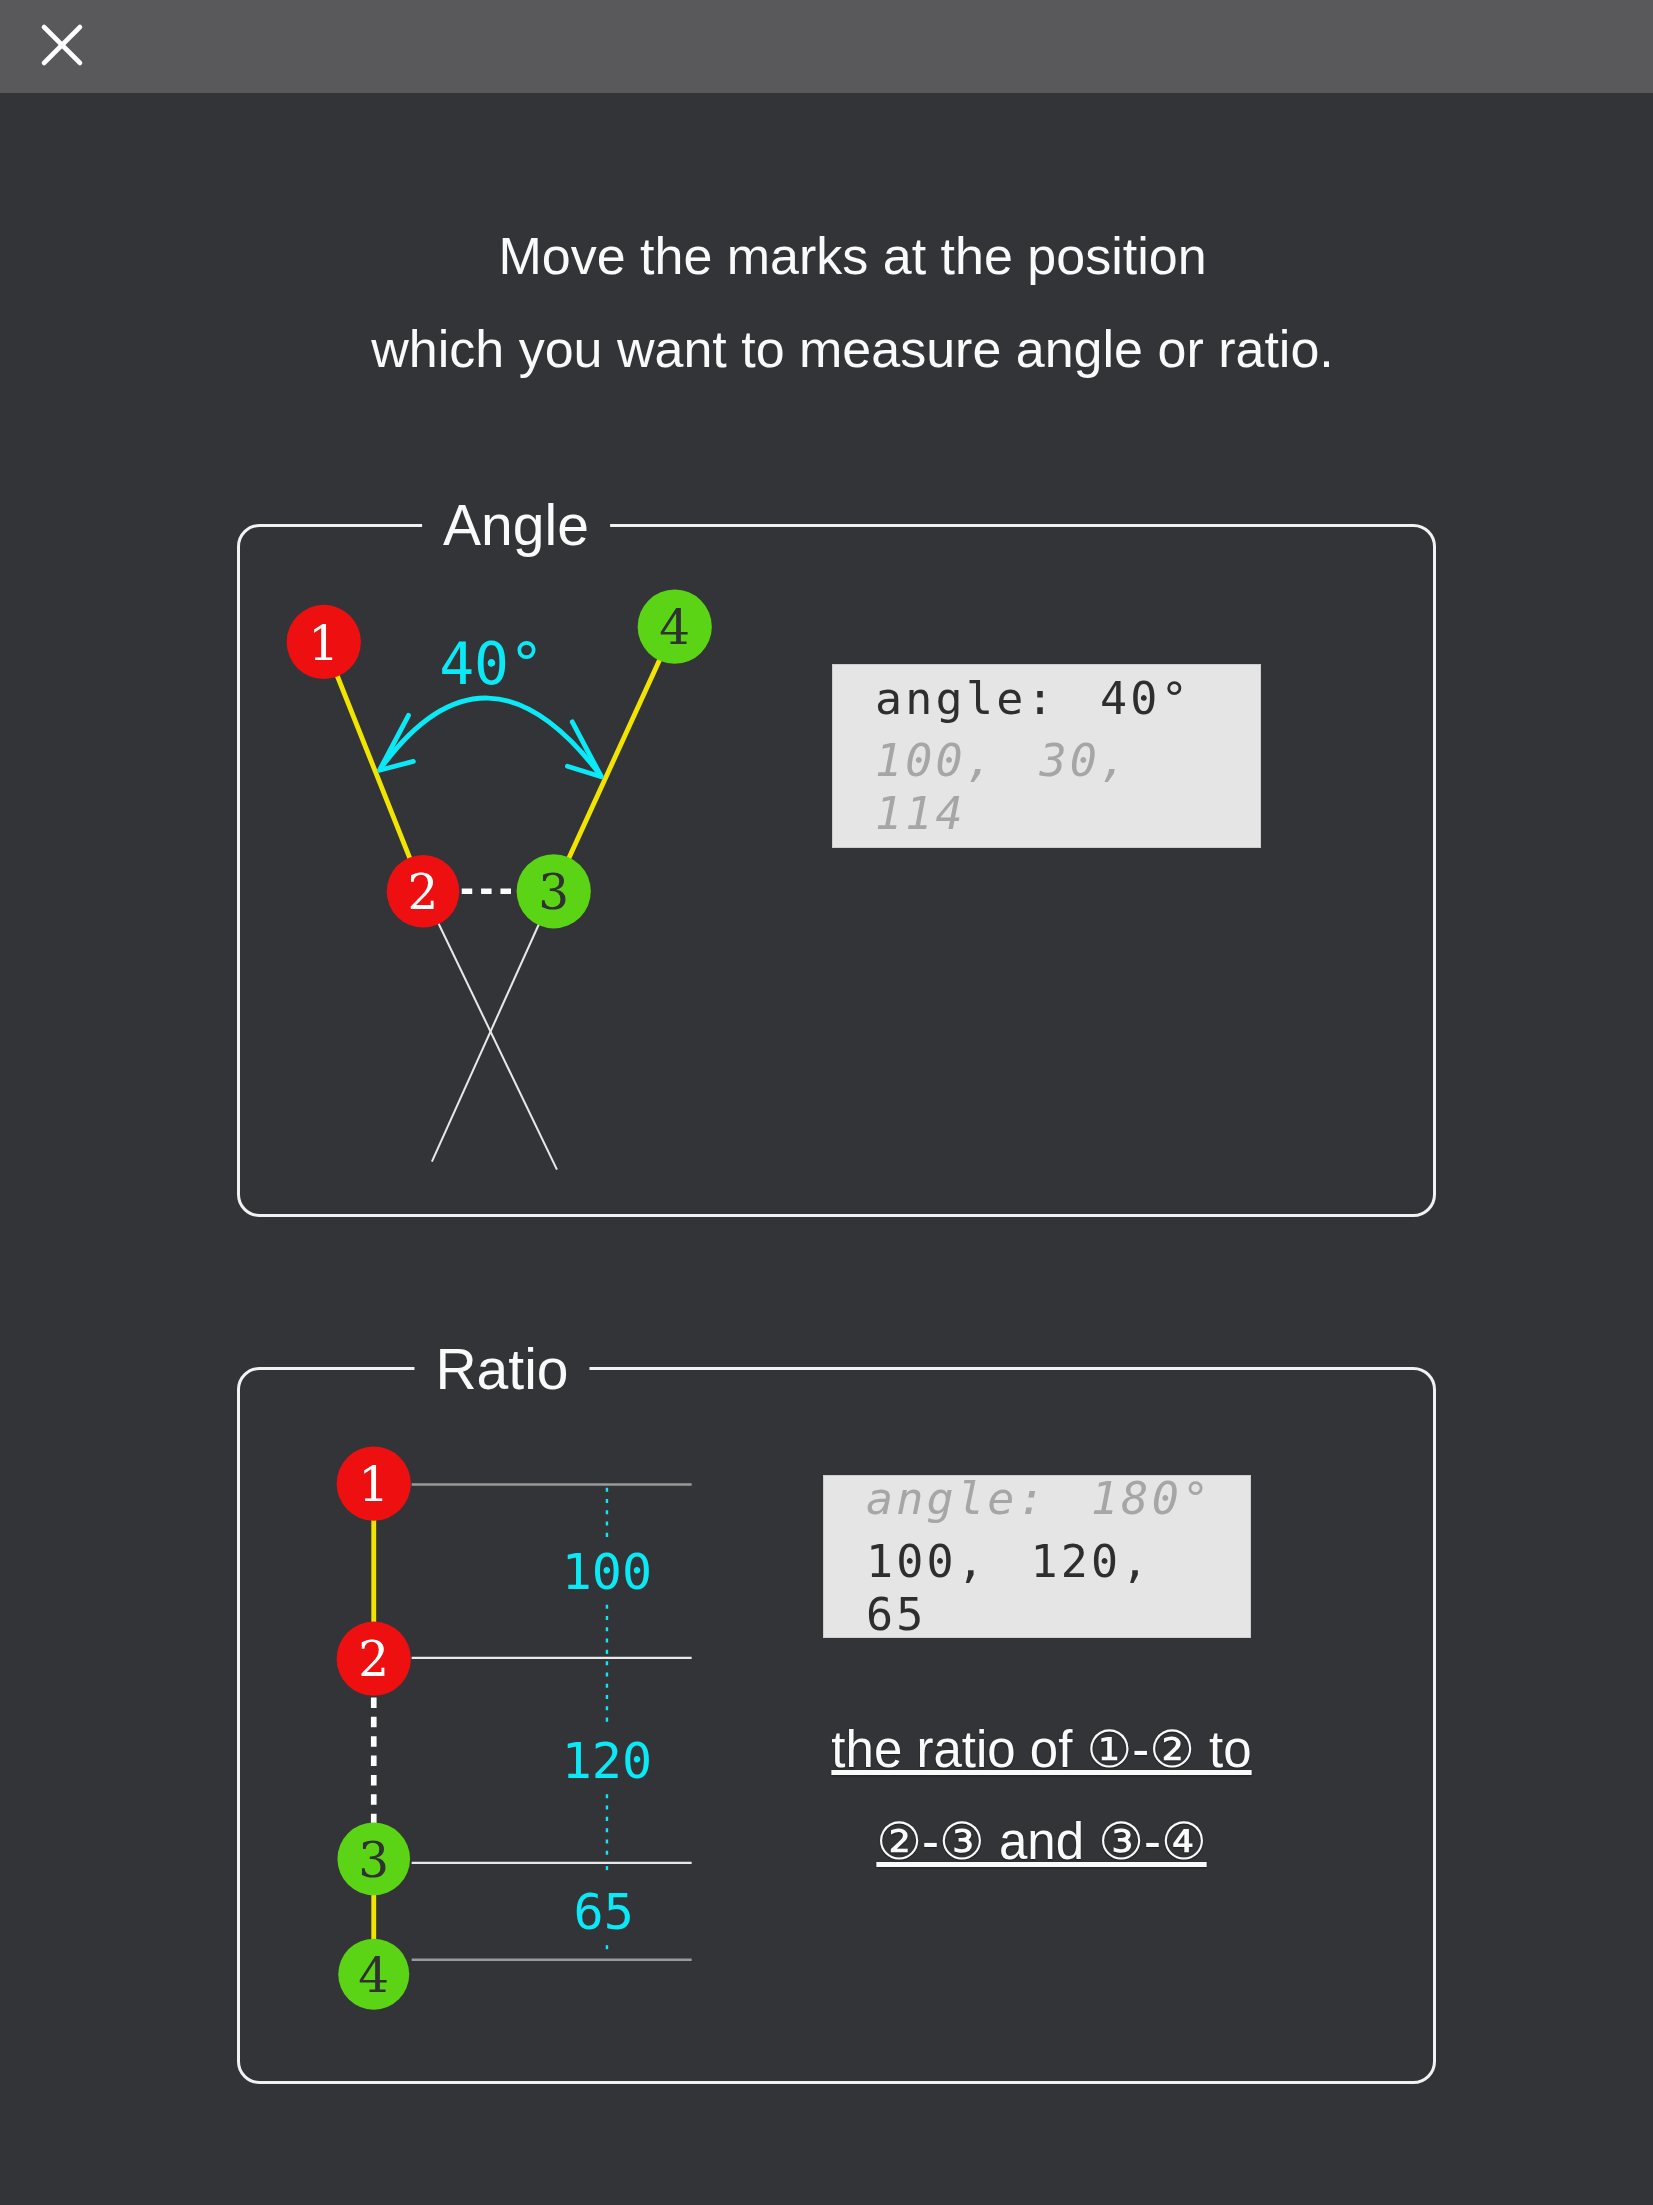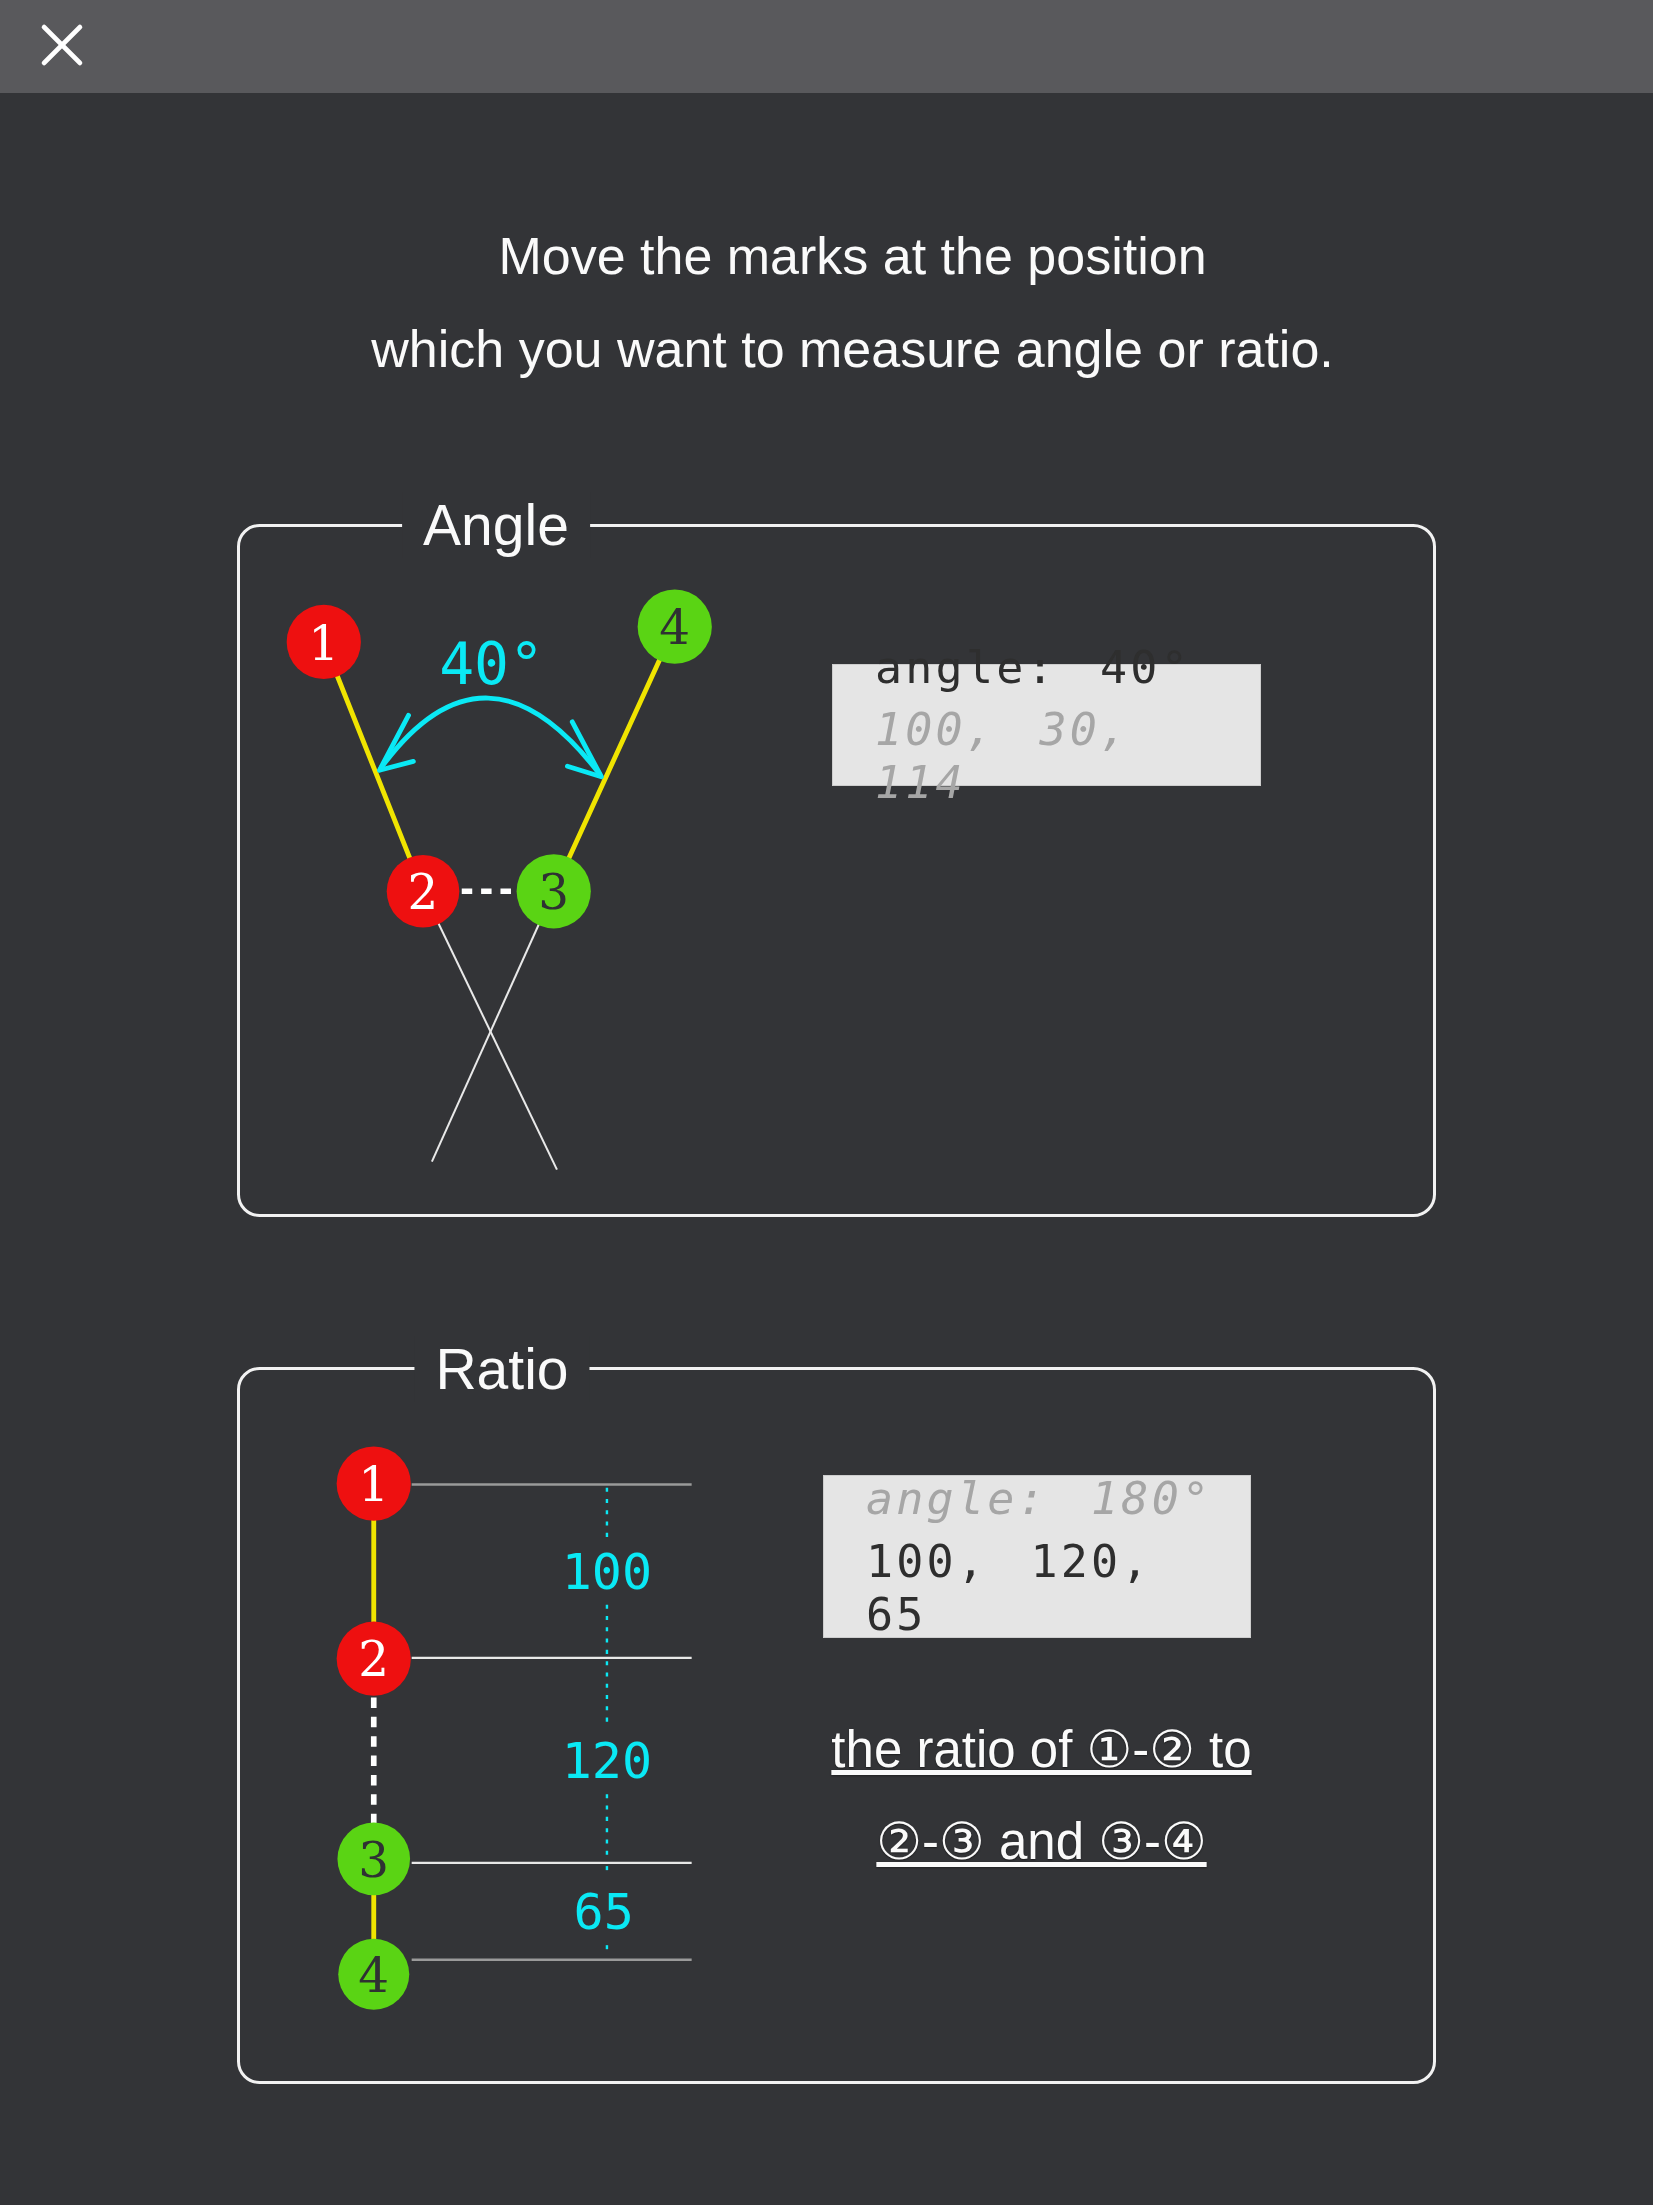--- a/index.html
+++ b/index.html
@@ -11,21 +11,21 @@
              padding:0;cursor:pointer;}
   
   .title{position:absolute;left:0;top:210px;width:1653px;text-align:center;
          font-size:52px;line-height:93px;color:#fafafa;margin-left:26px;}
   
   .panel{position:absolute;box-sizing:border-box;border:3.2px solid #f2f2f2;border-radius:22.6px;}
   .panel.angle{left:237px;top:524px;width:1199px;height:693px;}
   .panel.ratio{left:237px;top:1367px;width:1199px;height:717px;}
   .panel-label{position:absolute;transform:translate(-50%,-50%);background:#333437;
                padding:0 21px;font-size:57px;color:#fafafa;white-space:nowrap;}
-  .panel-label.angle{left:496px;top:525px;}
+  .panel-label.angle{left:516px;top:525px;}
   .panel-label.ratio{left:502px;top:1369px;}
   
   svg.diagram{position:absolute;overflow:visible;}
   svg.angle{left:239px;top:525px;width:1195px;height:689px;}
   svg.ratio{left:239px;top:1369px;width:1195px;height:715px;}
   .seg{stroke:#f0e400;stroke-width:6;stroke-linecap:round;}
   .thin{stroke:#e9e9e9;stroke-width:2.5;}
   .dash{stroke:#ffffff;stroke-width:7;stroke-dasharray:13 11;}
   .arc{stroke:#0ae9f5;stroke-width:6;fill:none;stroke-linecap:round;}
   .grayline{stroke:#9a9a9a;stroke-width:3;}
@@ -35,21 +35,21 @@
   .mark-green{fill:#5ad414;}
   .mdigit{font-family:"DejaVu Serif",serif;font-size:60px;text-anchor:middle;}
   .on-red{fill:#ffffff;}
   .on-green{fill:#2f3133;}
   .cyanlabel{font-family:"DejaVu Sans Mono",monospace;font-size:62px;fill:#0ae9f5;text-anchor:middle;}
   .cyan-big{font-family:"DejaVu Sans Mono",monospace;font-size:72px;fill:#0ae9f5;text-anchor:middle;}
   
   .infobox{position:absolute;box-sizing:border-box;background:#e5e5e5;border:1.6px solid #cdcdcd;
            display:flex;flex-direction:column;justify-content:center;gap:9.7px;padding-left:42px;
            font-family:"DejaVu Sans Mono",monospace;font-size:45px;letter-spacing:3.2px;word-spacing:13px;}
-  .infobox.angle{left:832px;top:664px;width:429px;height:122px;}
+  .infobox.angle{left:832px;top:664px;width:429px;height:184px;}
   .infobox.ratio{left:823px;top:1475px;width:428px;height:163px;}
   .ink{color:#2e2e2e;}
   .muted{color:#a6a6a6;font-style:italic;}
   
   .desc{position:absolute;text-align:center;color:#fafafa;font-size:51px;
         text-shadow:0 0.8px 1.6px rgba(0,0,0,.45);}
   .desc.angle{left:654px;top:942px;width:775px;line-height:90px;}
   .desc.ratio{left:654px;top:1704px;width:775px;line-height:92px;text-decoration:underline;}
 </style>
 </head>

